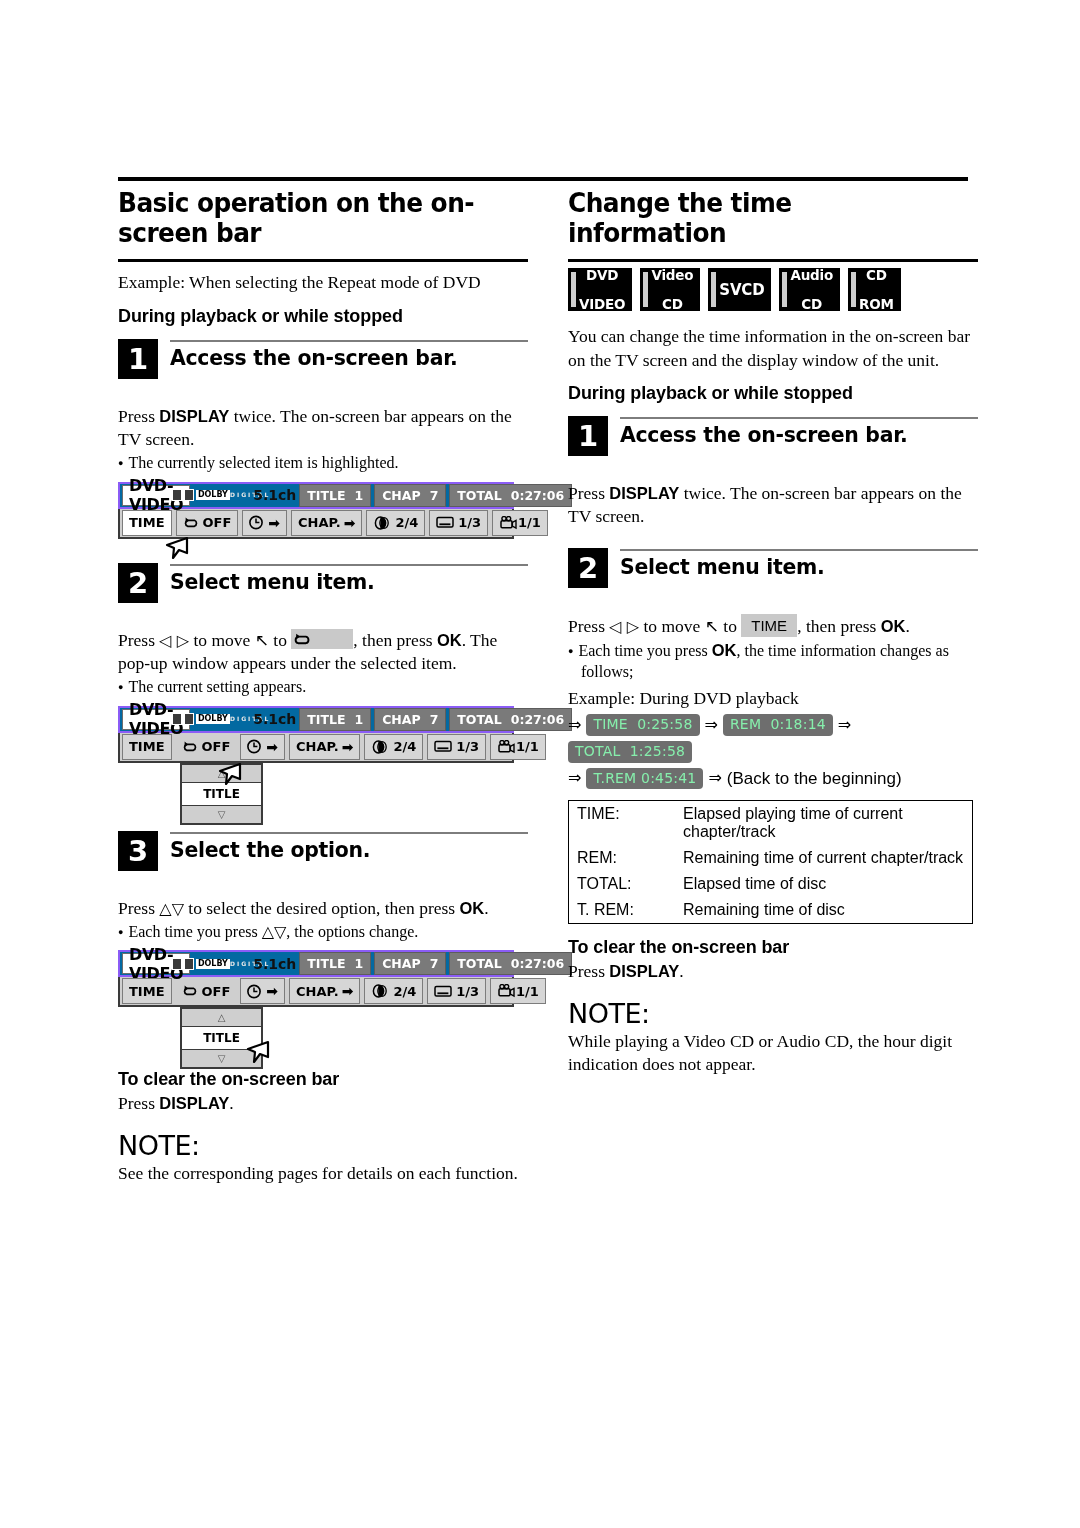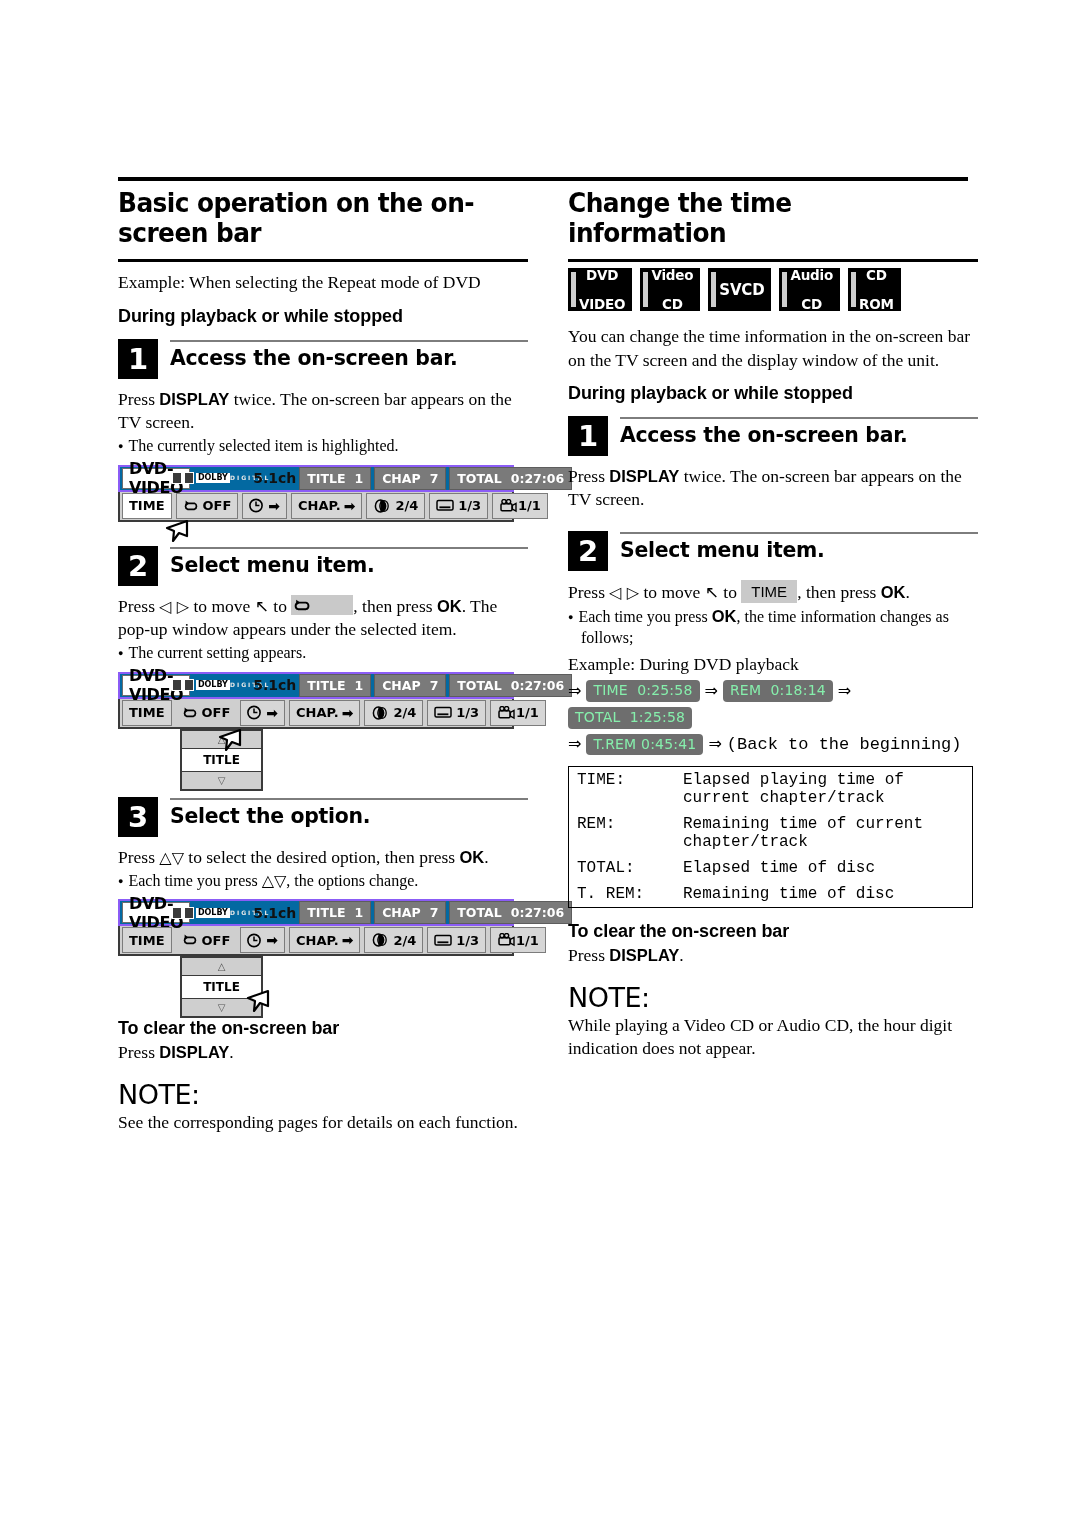--- a/index.html
+++ b/index.html
@@ -50,21 +50,21 @@
   
   .step{margin:12px 0 0 0;position:relative;min-height:38px;}
   .step-rule{position:absolute;left:52px;right:0;top:1px;height:2px;background:#7d7d7d;}
   .step-num{width:40px;height:40px;background:#000;color:#fff;display:inline-block;
      font-family:"DejaVu Sans", sans-serif;font-weight:bold;font-size:29px;
      text-align:center;line-height:40px;vertical-align:top;}
   .step-title{display:inline-block;margin-left:12px;margin-top:6px;
      font-family:"DejaVu Sans", sans-serif;font-weight:bold;font-size:21.5px;
      letter-spacing:-.3px;vertical-align:top;transform:scaleX(.95);
      transform-origin:left center;}
-  .step-body{margin-top:9px;}
+  .step-body{margin-top:26px;}
 
   
   .chip{display:inline-block;background:#c9c9c9;padding:1px 9px;
      font-family:"Liberation Sans", sans-serif;font-size:15px;
      line-height:19px;vertical-align:1px;border:1px solid #c9c9c9;}
   .chip-rep{display:inline-block;background:#c9c9c9;width:62px;height:20px;
      vertical-align:-3px;position:relative;}
   .chip-rep .rpicon{position:absolute;left:2px;top:1px;}
   .arw{font-family:"DejaVu Sans", sans-serif;font-size:16px;}
   .ptr{font-family:"DejaVu Sans", sans-serif;font-size:17px;}
@@ -124,26 +124,26 @@
   .cursor{position:absolute;width:0;height:0;}
   .cursor svg{display:block;}
 
   
   .seqline{font-family:"Liberation Serif", serif;font-size:17px;margin:4px 0 2px 0;
      display:flex;align-items:center;flex-wrap:wrap;gap:5px;line-height:1.4;}
   .seq-chip{background:#6e6e6e;color:#86efac;border-radius:4px;padding:1px 7px;
      font-family:"DejaVu Sans",sans-serif;font-size:14px;font-weight:normal;
      letter-spacing:.2px;}
   .rarw{font-family:"DejaVu Sans",sans-serif;font-size:16px;}
-  .paren{font-family:Liberation Mono, monospace;font-size:17px;}
+  .paren{font-family:Liberation Sans, sans-serif;font-size:17px;}
 
   
   table.legend{border-collapse:collapse;width:405px;border:1.5px solid #000;
      margin:10px 0 13px 0;}
-  table.legend td{font-family:Liberation Mono, monospace;font-size:16px;
+  table.legend td{font-family:Liberation Sans, sans-serif;font-size:16px;
      padding:4px 6px 4px 8px;vertical-align:top;}
   table.legend td.k{width:92px;white-space:nowrap;}
 
   
   .note-h{font-family:"DejaVu Sans", sans-serif;font-weight:normal;font-size:27px;
      margin:14px 0 1px 0;letter-spacing:-.5px;}
 </style>
 </head>
 <body>
 

